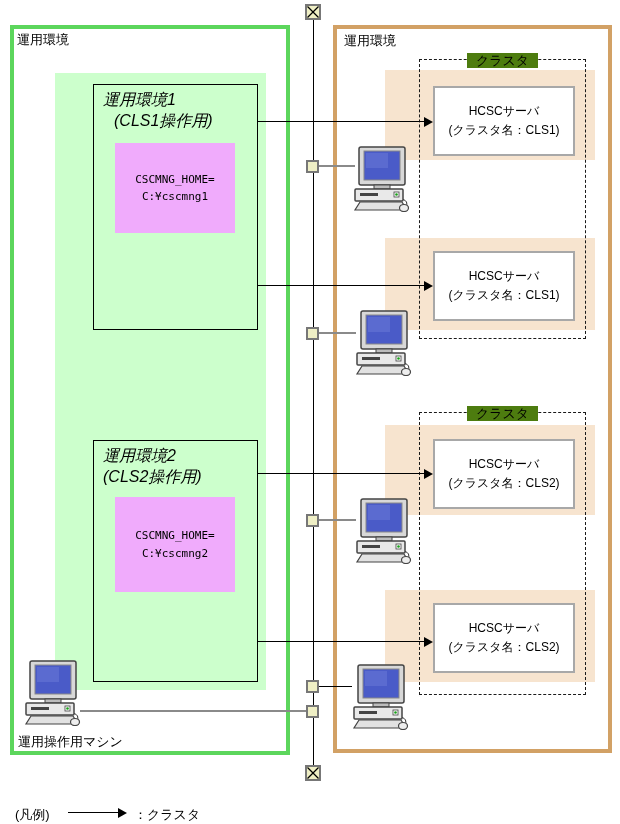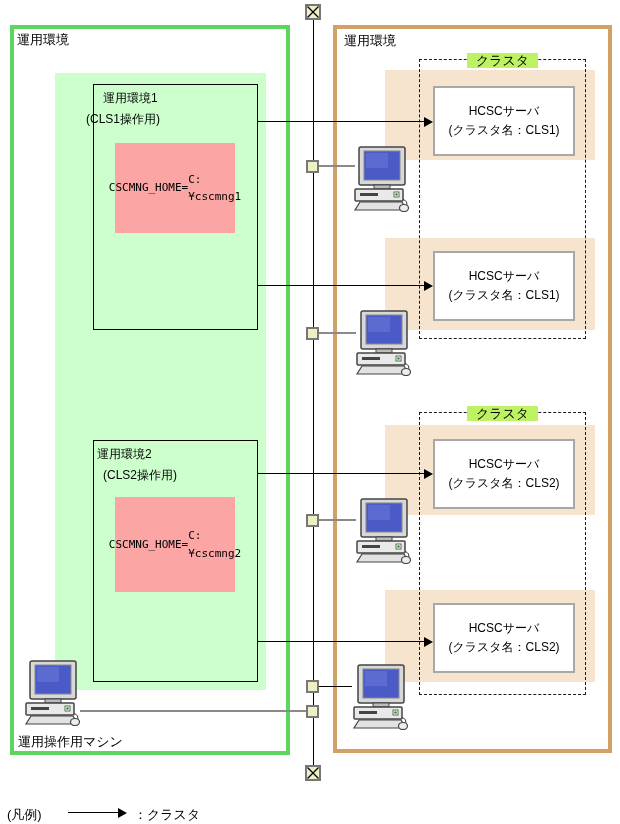--- a/index.html
+++ b/index.html
@@ -7,31 +7,31 @@
     position:relative;width:620px;height:824px;background:#fff;overflow:hidden;
     font-family:"Liberation Sans","DejaVu Sans",sans-serif;color:#000;
   }
   .abs{position:absolute;}
   
   .green-box{left:10px;top:25px;width:280px;height:730px;border:4px solid var(--green-border,#5cd65c);box-sizing:border-box;background:#fff;z-index:1;}
   .inner-green{left:55px;top:73px;width:211px;height:617px;background:var(--green-fill,#ccffcc);z-index:2;}
   .env-box{width:165px;background:var(--green-fill,#ccffcc);border:1px solid #000;box-sizing:border-box;z-index:3;}
   .env1{left:93px;top:84px;height:246px;}
   .env2{left:93px;top:440px;height:242px;}
-  .env-title{font-size:12px;z-index:4;}
-  .cscmng{width:120px;background:#fca5a5;display:flex;justify-content:center;align-items:center;
-          font-family:"DejaVu Sans Mono","Liberation Mono",monospace;font-size:11px;line-height:1.55;z-index:4;}
+  .env-title{font-size:16px;z-index:4;font-style:italic;}
+  .cscmng{width:120px;background:#f0abfc;display:flex;flex-direction:column;justify-content:center;align-items:center;
+          font-family:"DejaVu Sans Mono","Liberation Mono",monospace;font-size:11px;line-height:1.55;z-index:4;text-align:center;}
   .cscmng .l2{}
   .label13{font-size:13px;z-index:4;}
   
   .exec-box{left:333px;top:25px;width:279px;height:728px;border:4px solid var(--tan-border,#d2a165);box-sizing:border-box;background:#fff;z-index:1;}
   .band{left:385px;width:210px;background:var(--band-fill,#f7e4cf);z-index:2;}
   .cluster{left:419px;width:167px;border:1px dashed #1a1a1a;box-sizing:border-box;z-index:3;}
   .cluster-label-wrap{left:419px;width:167px;text-align:center;font-size:13px;z-index:4;}
-  .cluster-label-wrap span{background:#bef264;padding:0 9px;}
+  .cluster-label-wrap span{background:#4d7c0f;padding:0 9px;}
   .hcsc{left:433px;width:142px;height:70px;background:#fff;border:2px solid #a8a8a8;box-sizing:border-box;
         display:flex;flex-direction:column;justify-content:center;align-items:center;font-size:12px;line-height:1.55;z-index:4;}
   
   .bus{left:313px;top:20px;width:1px;height:745px;background:#000;z-index:5;}
   .connector{left:306px;width:13px;height:13px;background:var(--connector-fill,#efefc5);border:2px solid #777;box-sizing:border-box;z-index:6;}
   .gline{background:#8a8a8a;height:2px;z-index:5;}
   .bline{background:#000;height:1px;z-index:5;}
   .term{z-index:6;}
   
   .flow-line{height:1px;background:#000;z-index:8;}
@@ -44,28 +44,28 @@
 <body>
 
 <div id="canvas">
 
   <div class="abs green-box"></div>
   <div class="abs inner-green"></div>
   <span class="abs label13" style="left:17px;top:31px;">運用環境</span>
 
   <div class="abs env-box env1"></div>
   <span class="abs env-title" style="left:103px;top:90px;">運用環境1</span>
-  <span class="abs env-title" style="left:86px;top:111px;">(CLS1操作用)</span>
+  <span class="abs env-title" style="left:114px;top:111px;">(CLS1操作用)</span>
   <div class="abs cscmng" style="left:115px;top:143px;height:90px;">
     <span>CSCMNG_HOME=</span>
     <span class="l2">C:¥cscmng1</span>
   </div>
 
   <div class="abs env-box env2"></div>
-  <span class="abs env-title" style="left:97px;top:446px;">運用環境2</span>
+  <span class="abs env-title" style="left:103px;top:446px;">運用環境2</span>
   <span class="abs env-title" style="left:103px;top:467px;">(CLS2操作用)</span>
   <div class="abs cscmng" style="left:115px;top:497px;height:95px;">
     <span>CSCMNG_HOME=</span>
     <span class="l2">C:¥cscmng2</span>
   </div>
 
   <span class="abs label13" style="left:18px;top:733px;">運用操作用マシン</span>
 
   <div class="abs exec-box"></div>
   <span class="abs label13" style="left:344px;top:32px;">運用環境</span>
@@ -203,18 +203,18 @@
 
   <div class="abs flow-line" style="left:258px;top:121px;width:166px;"></div>
   <div class="abs arrowhead" style="left:424px;top:117px;"></div>
   <div class="abs flow-line" style="left:258px;top:285px;width:166px;"></div>
   <div class="abs arrowhead" style="left:424px;top:281px;"></div>
   <div class="abs flow-line" style="left:258px;top:473px;width:166px;"></div>
   <div class="abs arrowhead" style="left:424px;top:469px;"></div>
   <div class="abs flow-line" style="left:258px;top:641px;width:166px;"></div>
   <div class="abs arrowhead" style="left:424px;top:637px;"></div>
 
-  <span class="abs legend-text" style="left:7px;top:806px;">(凡例)</span>
+  <span class="abs legend-text" style="left:15px;top:806px;">(凡例)</span>
   <div class="abs flow-line" style="left:68px;top:812px;width:50px;"></div>
   <div class="abs arrowhead" style="left:118px;top:808px;"></div>
   <span class="abs legend-text" style="left:134px;top:806px;">：クラスタ</span>
 
 </div>
 
 </body></html>

